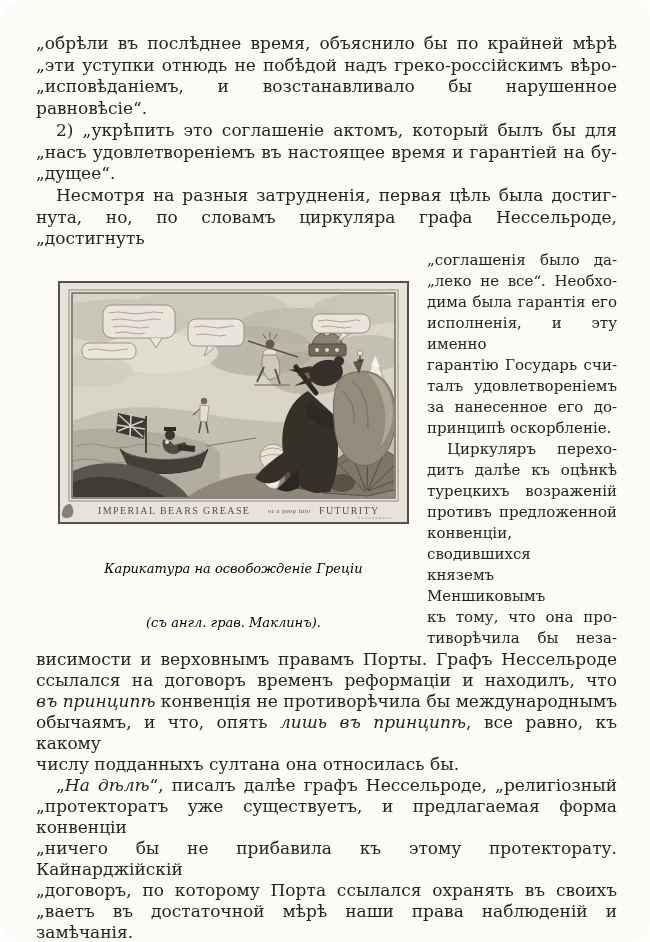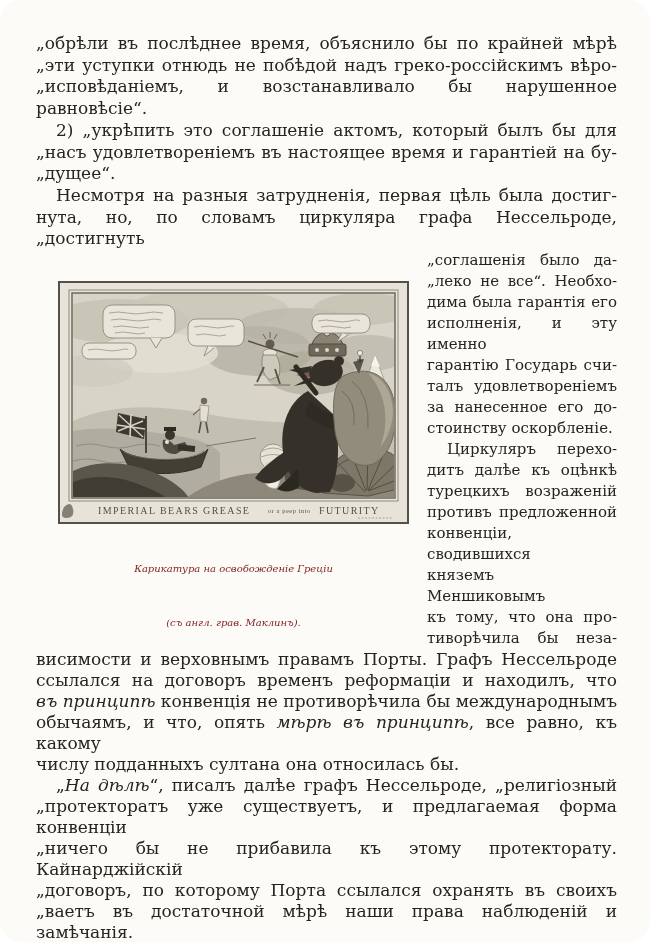--- a/index.html
+++ b/index.html
@@ -19,22 +19,22 @@
     white-space:normal;
   }
   .block-bottom .tline{line-height:21px;}
   .tline.last{text-align:center;text-align-last:left;}
   .tline.indent{text-indent:20px;}
   .tline em{margin-top:12px;}
   .row{display:flex;align-items:flex-start;}
   figure{margin:19px 6px 0 10px;width:351px;padding:12px;}
   figcaption{margin-top:9px;}
   .cap{
-    font-style:italic;font-size:10px;line-height:18px;
-    text-align:center;color:#7f1d1d;margin-top:36px;
+    font-style:italic;font-size:13px;line-height:18px;
+    text-align:center;color:#000000;margin-top:36px;
   }
   .rcol{flex:1;min-width:0;}
   .rcol .tline{font-size:15px;line-height:21px;}
   svg{display:block;}
 </style>
 </head>
 <body>
 
 <div class="page">
   <div class="content">
@@ -200,37 +200,37 @@
         </figcaption>
       </figure>
       <div class="rcol">
           <div class="tline"><span>„соглашенія было да-</span></div>
           <div class="tline"><span>„леко не все“. Необхо-</span></div>
           <div class="tline"><span>дима была гарантія его</span></div>
           <div class="tline"><span>исполненія, и эту именно</span></div>
           <div class="tline"><span>гарантію Государь счи-</span></div>
           <div class="tline"><span>талъ удовлетвореніемъ</span></div>
           <div class="tline"><span>за нанесенное его до-</span></div>
-          <div class="tline last"><span>стоинству оскорбленіе.</span></div>
+          <div class="tline last"><span>принципѣ оскорбленіе.</span></div>
           <div class="tline indent"><span>Циркуляръ перехо-</span></div>
           <div class="tline"><span>дитъ далѣе къ оцѣнкѣ</span></div>
           <div class="tline"><span>турецкихъ возраженій</span></div>
           <div class="tline"><span>противъ предложенной</span></div>
           <div class="tline"><span>конвенціи, сводившихся</span></div>
           <div class="tline"><span>княземъ Меншиковымъ</span></div>
           <div class="tline"><span>къ тому, что она про-</span></div>
           <div class="tline"><span>тиворѣчила бы неза-</span></div>
         </div>
     </div>
 
     <div class="block-bottom">
         <div class="tline"><span>висимости и верховнымъ правамъ Порты. Графъ Нессельроде</span></div>
         <div class="tline"><span>ссылался на договоръ временъ реформаціи и находилъ, что</span></div>
         <div class="tline"><em>въ принципѣ</em><span> конвенція не противорѣчила бы международнымъ</span></div>
-        <div class="tline"><span>обычаямъ, и что, опять </span><em>мѣрѣ въ принципѣ</em><span>, все равно, къ какому</span></div>
+        <div class="tline"><span>обычаямъ, и что, опять </span><em>лишь въ принципѣ</em><span>, все равно, къ какому</span></div>
         <div class="tline last"><span>числу подданныхъ султана она относилась бы.</span></div>
         <div class="tline indent"><span>„</span><em>На дѣлѣ</em><span>“, писалъ далѣе графъ Нессельроде, „религіозный</span></div>
         <div class="tline"><span>„протекторатъ уже существуетъ, и предлагаемая форма конвенціи</span></div>
         <div class="tline"><span>„ничего бы не прибавила къ этому протекторату. Кайнарджійскій</span></div>
         <div class="tline"><span>„договоръ, по которому Порта ссылался охранять въ своихъ</span></div>
         <div class="tline"><span>„ваетъ въ достаточной мѣрѣ наши права наблюденій и замѣчанія.</span></div>
         <div class="tline"><span>„Эти права вновь вошли и еще болѣе ясно указаны въ Адріа-</span></div>
       </div>
 
   </div>

